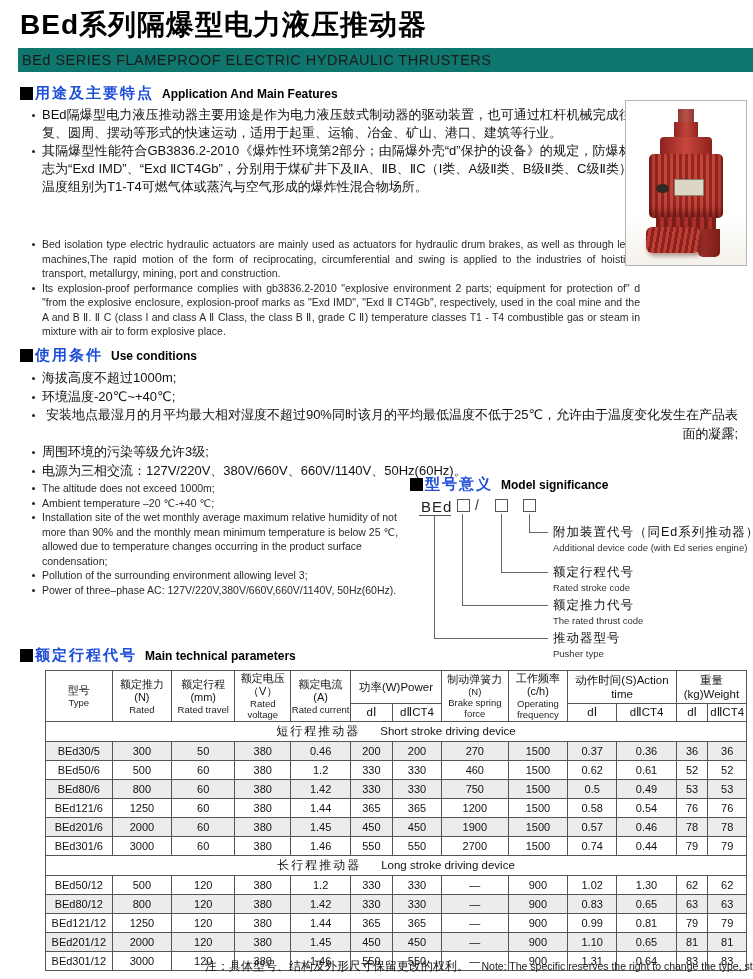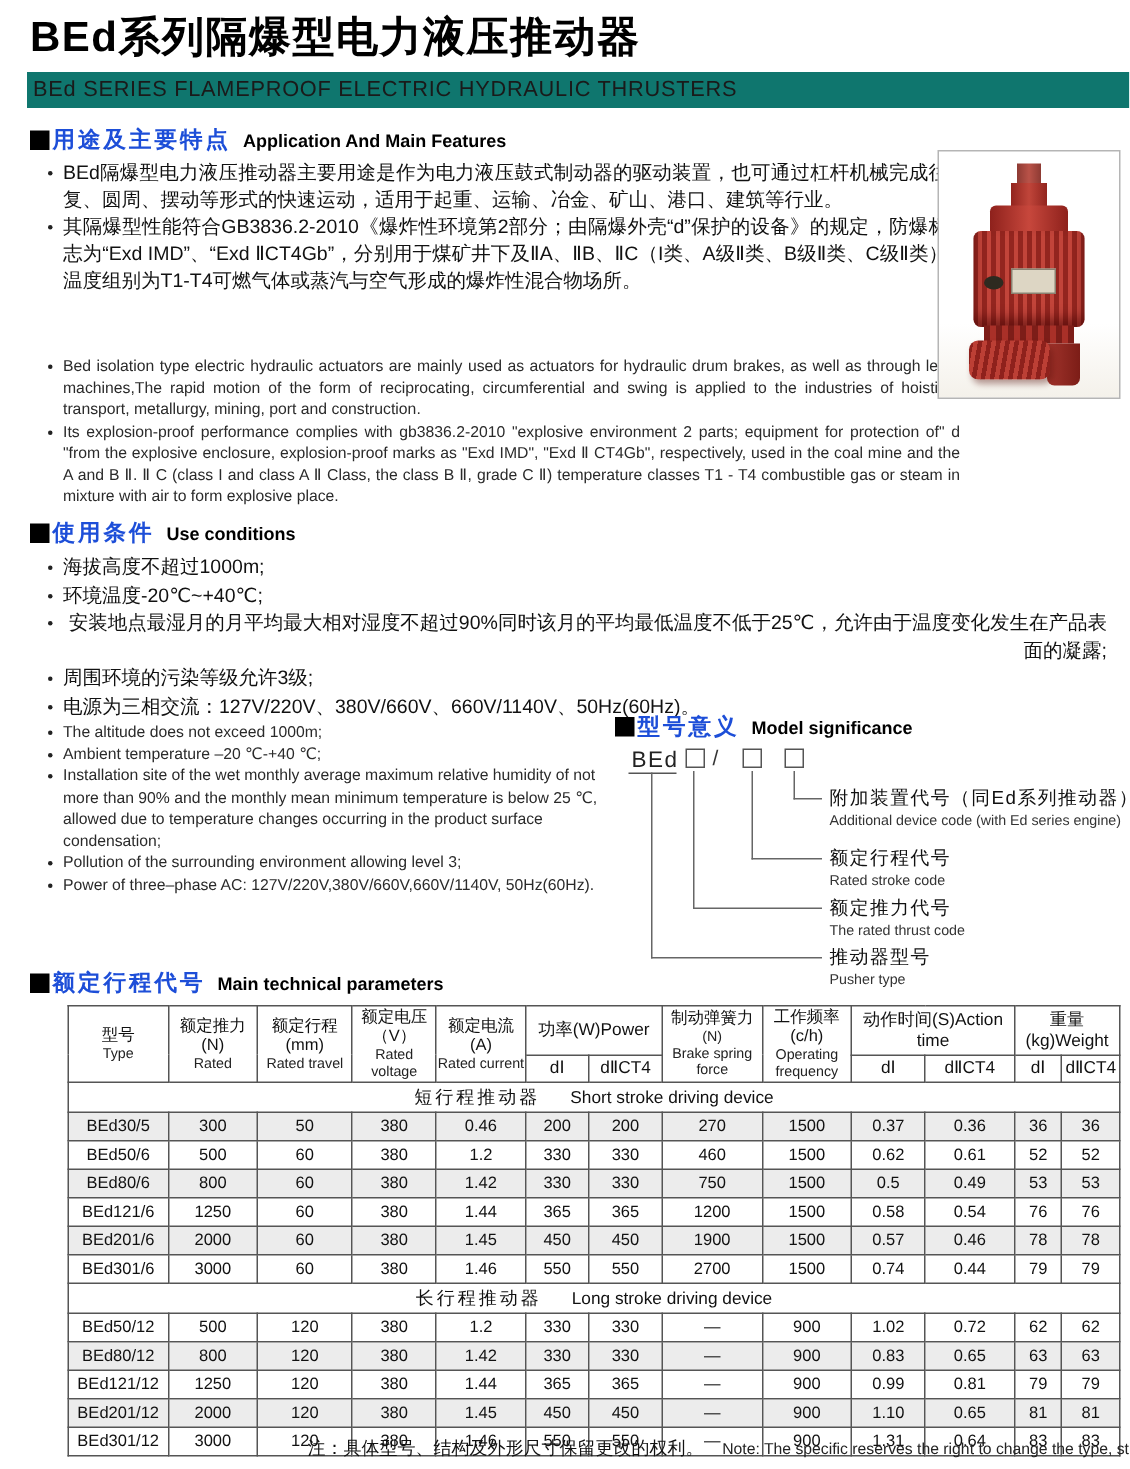--- a/index.html
+++ b/index.html
@@ -400,21 +400,21 @@
           <td>BEd50/12</td>
           <td>500</td>
           <td>120</td>
           <td>380</td>
           <td>1.2</td>
           <td>330</td>
           <td>330</td>
           <td>—</td>
           <td>900</td>
           <td>1.02</td>
-          <td>0.72</td>
+          <td>1.30</td>
           <td>62</td>
           <td>62</td>
         </tr>
         <tr class="alt">
           <td>BEd80/12</td>
           <td>800</td>
           <td>120</td>
           <td>380</td>
           <td>1.42</td>
           <td>330</td>

